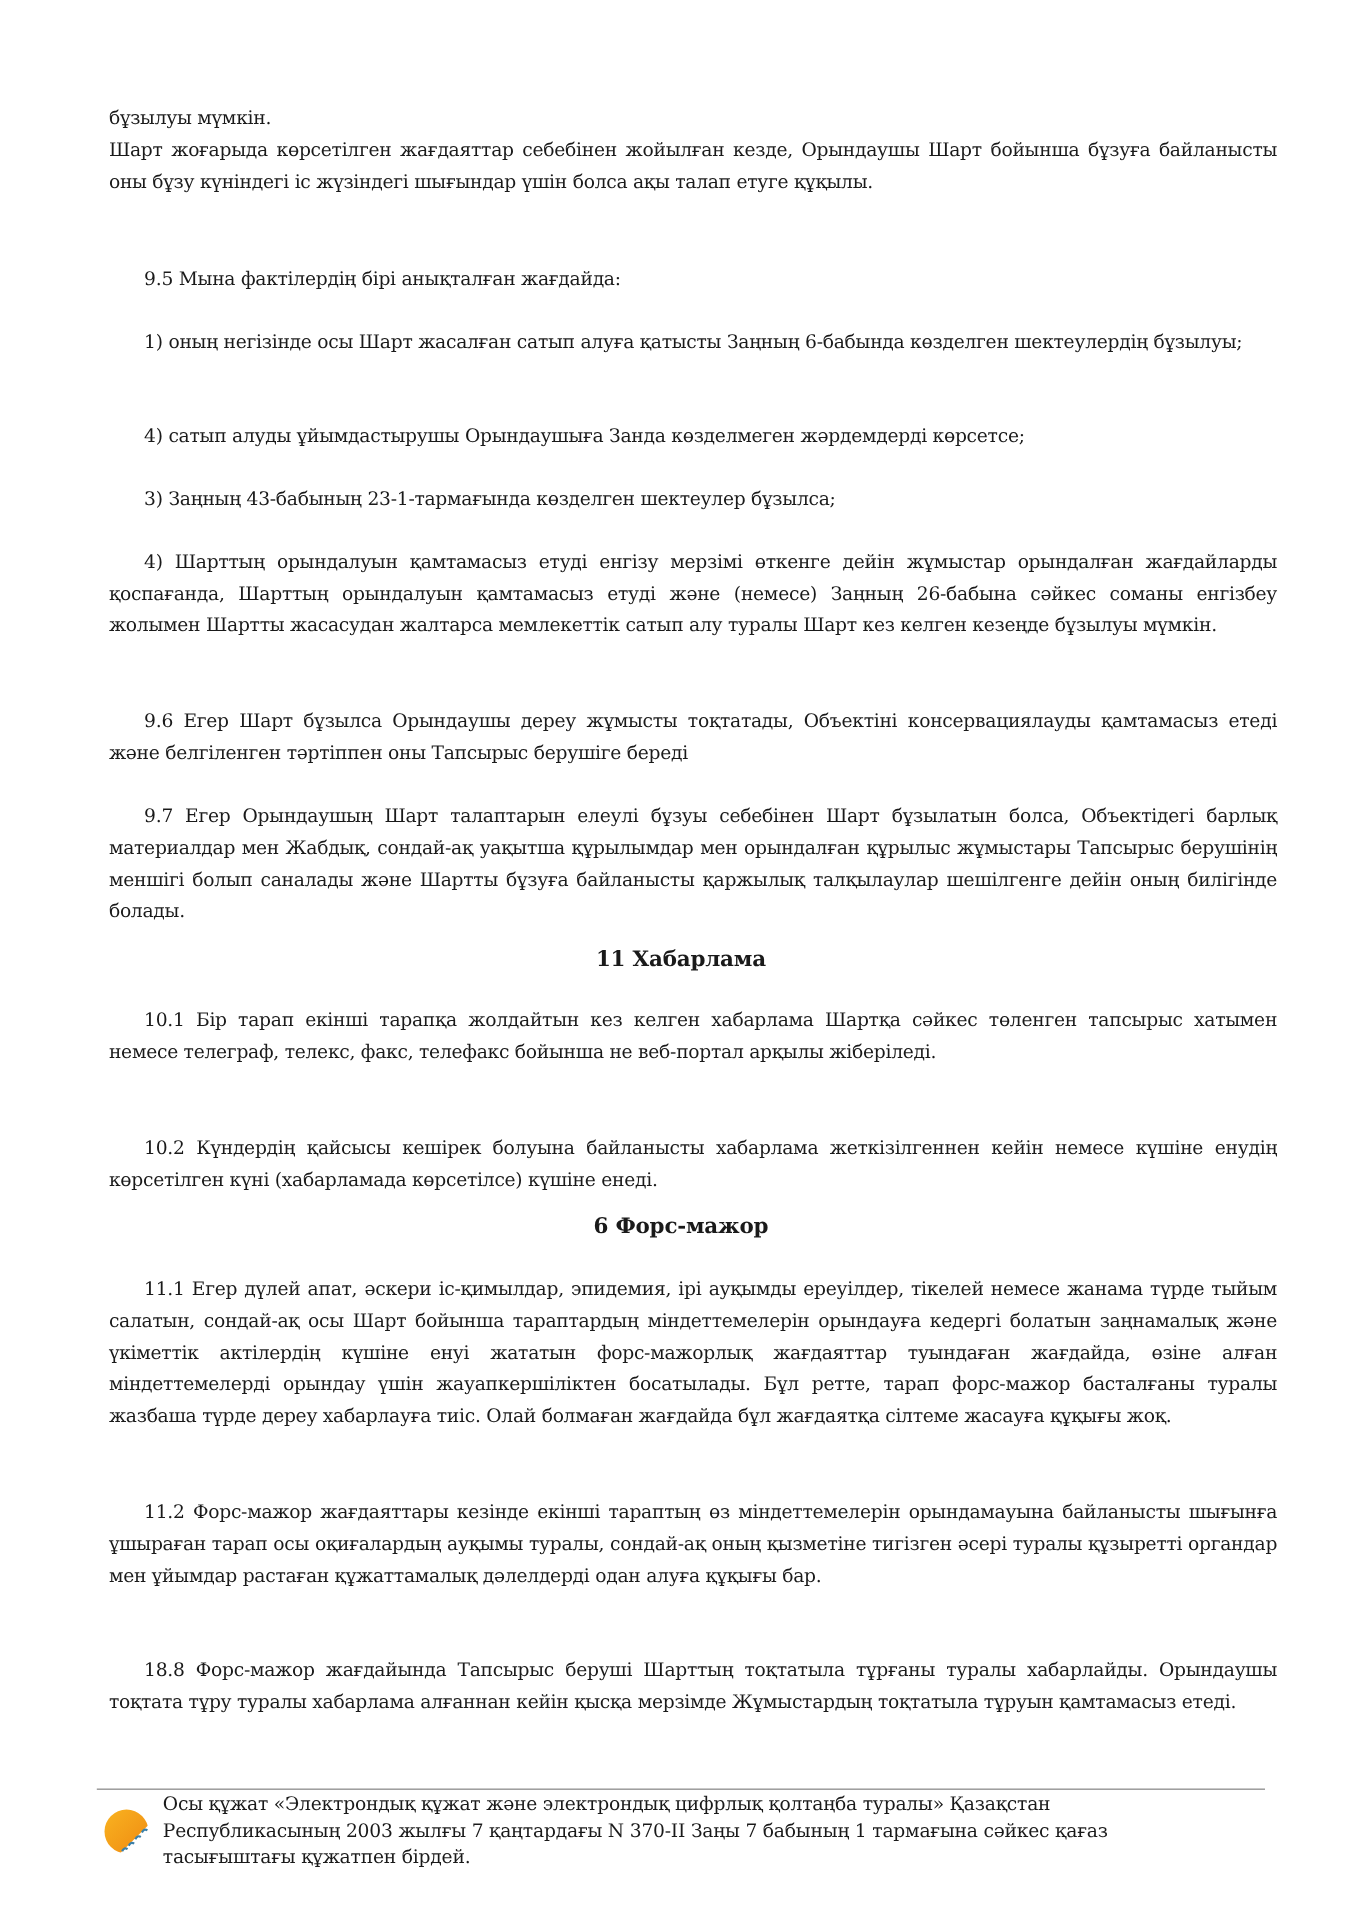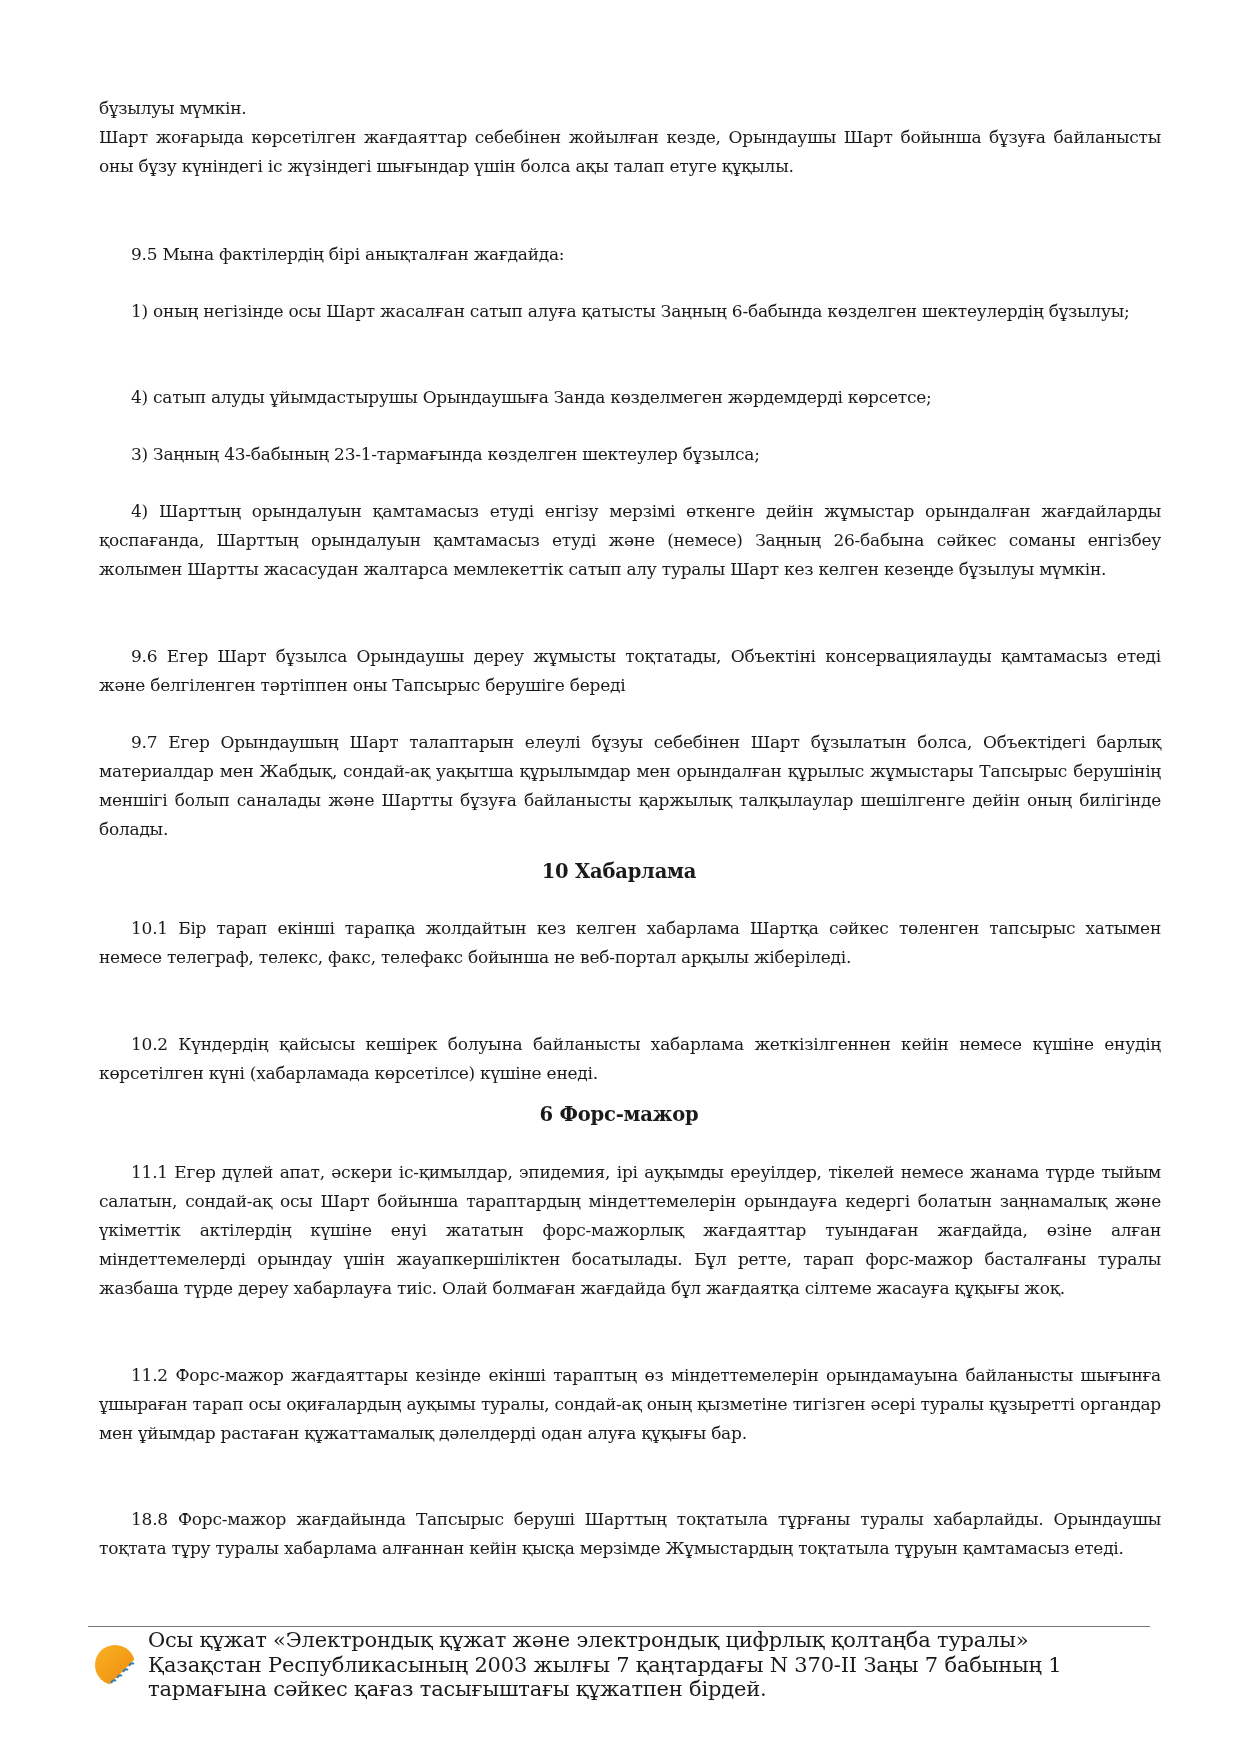--- a/index.html
+++ b/index.html
@@ -5,38 +5,38 @@
   html, body { margin: 0; padding: 0; background: #ffffff; }
   body { width: 1241px; height: 1754px; position: relative; overflow: hidden;
          font-family: "DejaVu Serif", serif; color: #1a1a1a; }
   .page { position: absolute; left: 88px; top: 0; width: 1062px; }
   .p { position: absolute; left: 0; width: 1062px; font-size: 17px; line-height: 29px;
        text-align: justify; text-align-last: left; letter-spacing: -0.25px; margin-left: 11px; }
   .p.indent { text-indent: 32px; }
   .h { position: absolute; left: 0; width: 1062px; font-size: 19.5px; line-height: 29px;
        text-align: center; font-weight: bold; letter-spacing: -0.2px; }
   .footer-line { position: absolute; left: 88px; top: 1626px; width: 1062px; height: 1px; background: #777; }
-  .footer { position: absolute; left: 148px; top: 1628px; width: 960px; font-size: 21px; line-height: 24.5px;
+  .footer { position: absolute; left: 148px; top: 1628px; width: 960px; font-size: 17px; line-height: 24.5px;
             color: #1a1a1a; letter-spacing: -0.2px; }
   .logo { position: absolute; left: 93px; top: 1643px; width: 44px; height: 44px; }
 </style>
 </head>
 <body>
 
 <div class="page">
   <div class="p" style="top:94px">бұзылуы мүмкін.</div>
   <div class="p" style="top:123px">Шарт жоғарыда көрсетілген жағдаяттар себебінен жойылған кезде, Орындаушы Шарт бойынша бұзуға байланысты оны бұзу күніндегі іс жүзіндегі шығындар үшін болса ақы талап етуге құқылы.</div>
   <div class="p indent" style="top:240px">9.5 Мына фактілердің бірі анықталған жағдайда:</div>
   <div class="p indent" style="top:297px">1) оның негізінде осы Шарт жасалған сатып алуға қатысты Заңның 6-бабында көзделген шектеулердің бұзылуы;</div>
   <div class="p indent" style="top:383px">4) сатып алуды ұйымдастырушы Орындаушыға Занда көзделмеген жәрдемдерді көрсетсе;</div>
   <div class="p indent" style="top:440px">3) Заңның 43-бабының 23-1-тармағында көзделген шектеулер бұзылса;</div>
   <div class="p indent" style="top:497px">4) Шарттың орындалуын қамтамасыз етуді енгізу мерзімі өткенге дейін жұмыстар орындалған жағдайларды қоспағанда, Шарттың орындалуын қамтамасыз етуді және (немесе) Заңның 26-бабына сәйкес соманы енгізбеу жолымен Шартты жасасудан жалтарса мемлекеттік сатып алу туралы Шарт кез келген кезеңде бұзылуы мүмкін.</div>
   <div class="p indent" style="top:642px">9.6 Егер Шарт бұзылса Орындаушы дереу жұмысты тоқтатады, Объектіні консервациялауды қамтамасыз етеді және белгіленген тәртіппен оны Тапсырыс берушіге береді</div>
   <div class="p indent" style="top:728px">9.7 Егер Орындаушың Шарт талаптарын елеулі бұзуы себебінен Шарт бұзылатын болса, Объектідегі барлық материалдар мен Жабдық, сондай-ақ уақытша құрылымдар мен орындалған құрылыс жұмыстары Тапсырыс берушінің меншігі болып саналады және Шартты бұзуға байланысты қаржылық талқылаулар шешілгенге дейін оның билігінде болады.</div>
-  <div class="h" style="top:857px">10 Хабарлама</div>
+  <div class="h" style="top:857px">11 Хабарлама</div>
   <div class="p indent" style="top:914px">10.1 Бір тарап екінші тарапқа жолдайтын кез келген хабарлама Шартқа сәйкес төленген тапсырыс хатымен немесе телеграф, телекс, факс, телефакс бойынша не веб-портал арқылы жіберіледі.</div>
   <div class="p indent" style="top:1030px">10.2 Күндердің қайсысы кешірек болуына байланысты хабарлама жеткізілгеннен кейін немесе күшіне енудің көрсетілген күні (хабарламада көрсетілсе) күшіне енеді.</div>
   <div class="h" style="top:1100px">6 Форс-мажор</div>
   <div class="p indent" style="top:1158px">11.1 Егер дүлей апат, әскери іс-қимылдар, эпидемия, ірі ауқымды ереуілдер, тікелей немесе жанама түрде тыйым салатын, сондай-ақ осы Шарт бойынша тараптардың міндеттемелерін орындауға кедергі болатын заңнамалық және үкіметтік актілердің күшіне енуі жататын форс-мажорлық жағдаяттар туындаған жағдайда, өзіне алған міндеттемелерді орындау үшін жауапкершіліктен босатылады. Бұл ретте, тарап форс-мажор басталғаны туралы жазбаша түрде дереу хабарлауға тиіс. Олай болмаған жағдайда бұл жағдаятқа сілтеме жасауға құқығы жоқ.</div>
   <div class="p indent" style="top:1361px">11.2 Форс-мажор жағдаяттары кезінде екінші тараптың өз міндеттемелерін орындамауына байланысты шығынға ұшыраған тарап осы оқиғалардың ауқымы туралы, сондай-ақ оның қызметіне тигізген әсері туралы құзыретті органдар мен ұйымдар растаған құжаттамалық дәлелдерді одан алуға құқығы бар.</div>
   <div class="p indent" style="top:1505px">18.8 Форс-мажор жағдайында Тапсырыс беруші Шарттың тоқтатыла тұрғаны туралы хабарлайды. Орындаушы тоқтата тұру туралы хабарлама алғаннан кейін қысқа мерзімде Жұмыстардың тоқтатыла тұруын қамтамасыз етеді.</div>
 </div>
 
 <div class="footer-line"></div>
 

